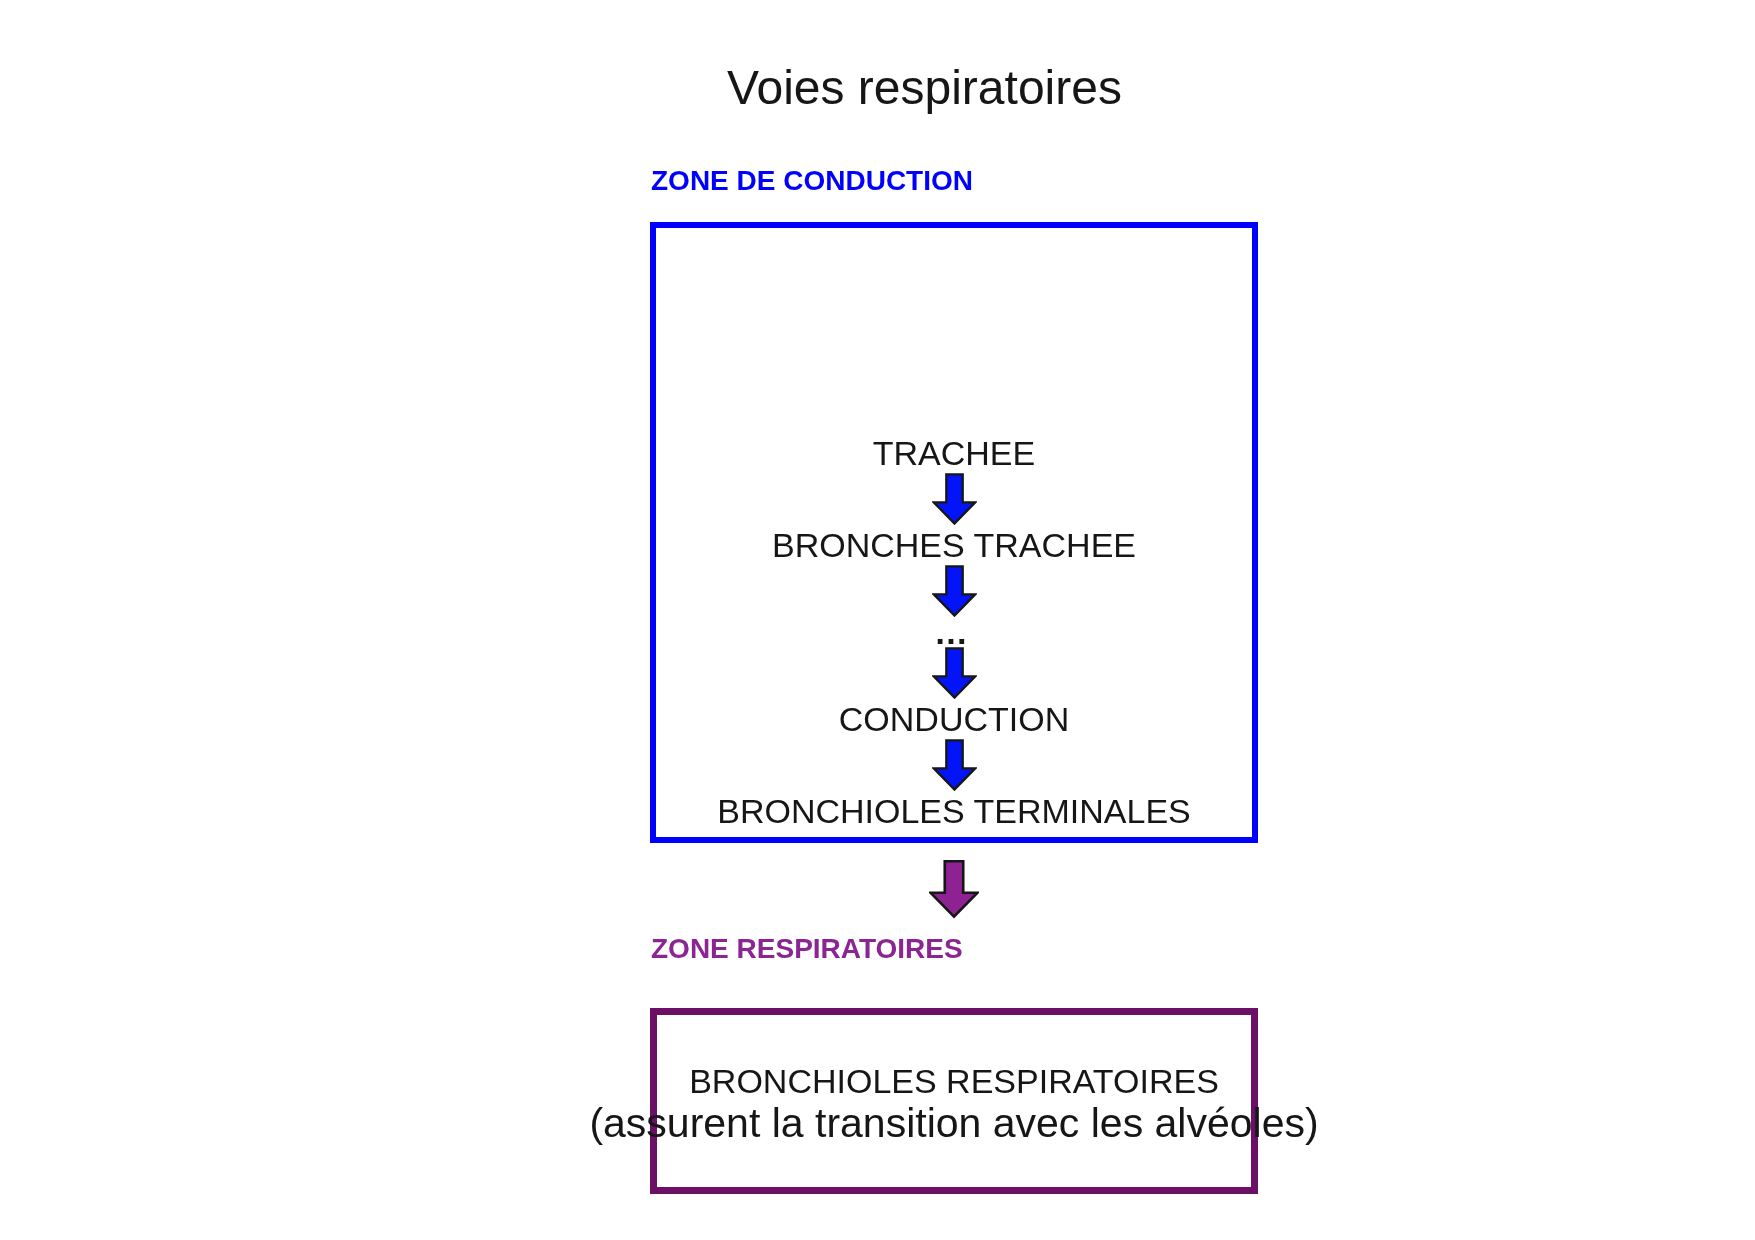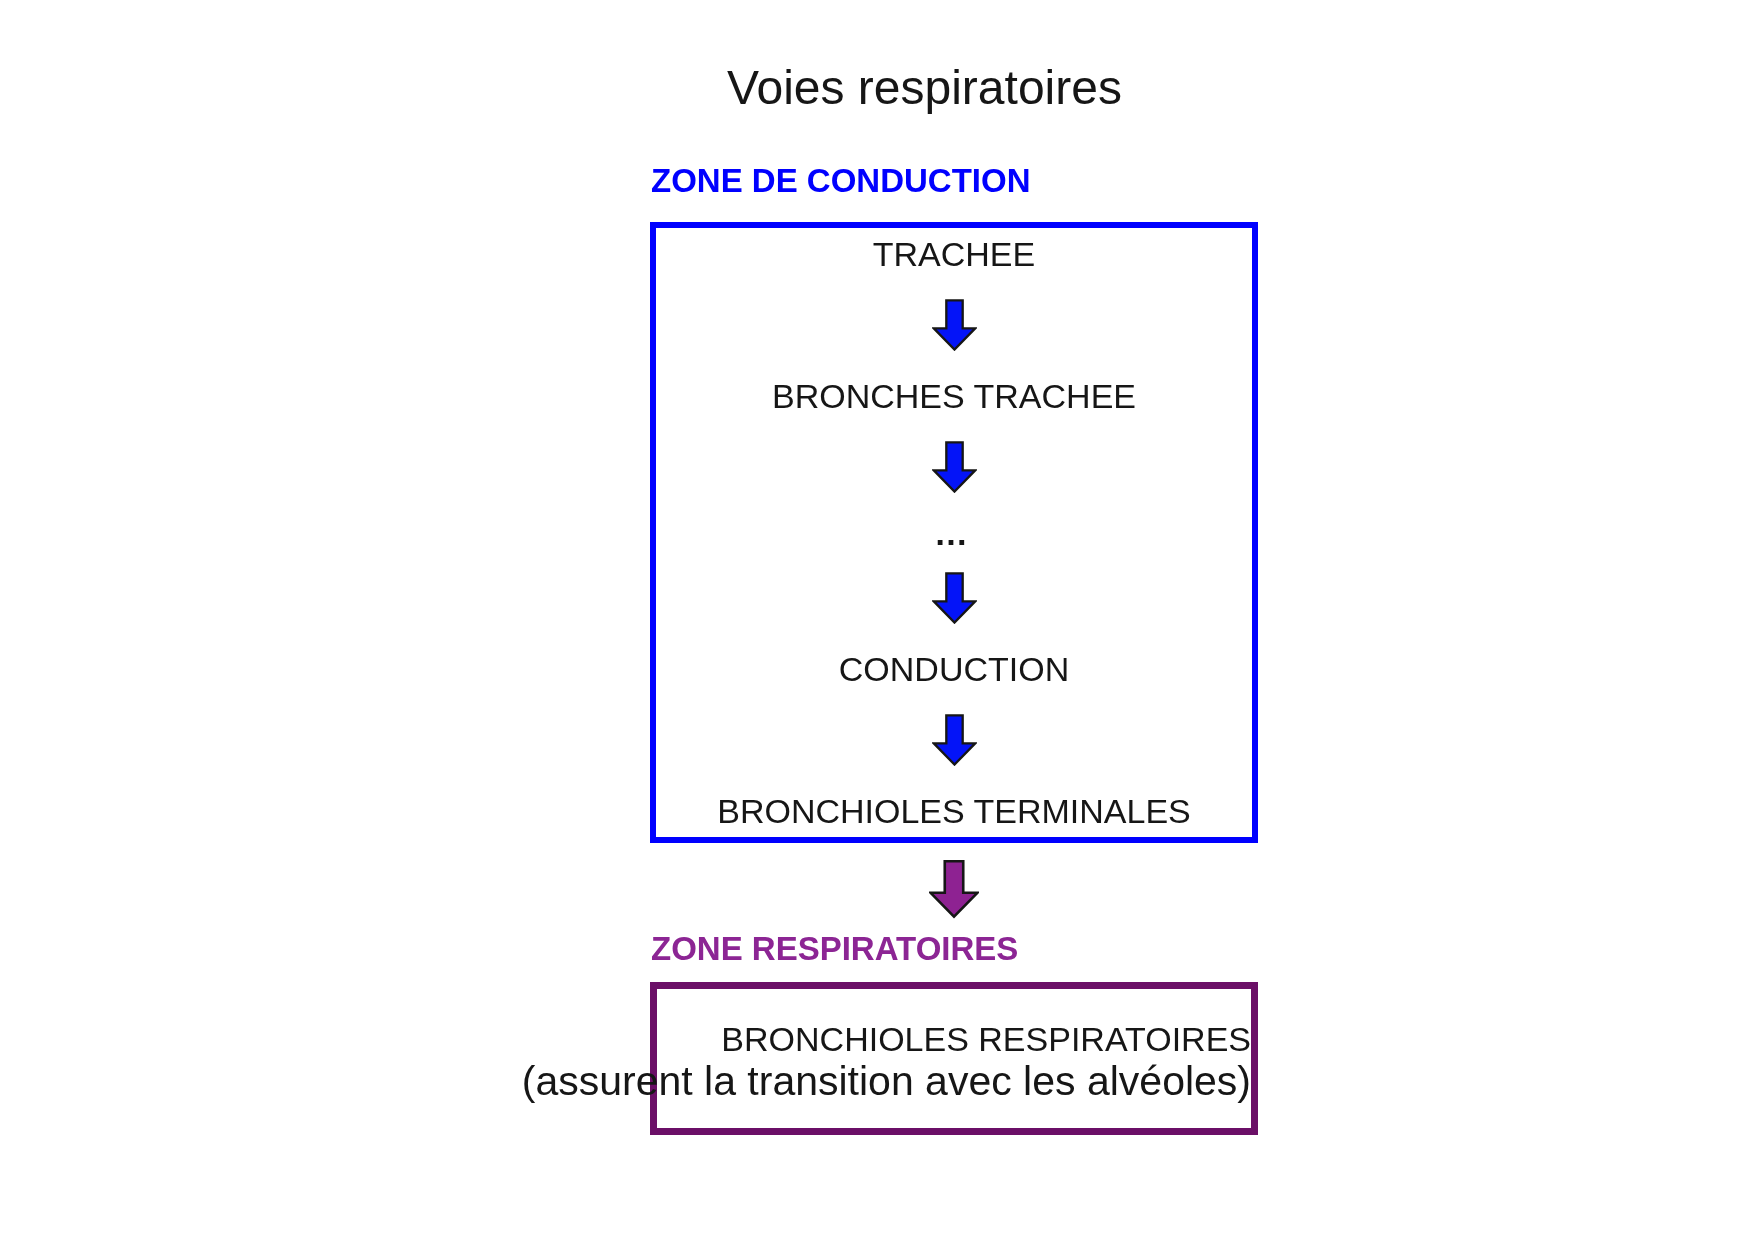--- a/index.html
+++ b/index.html
@@ -27,48 +27,47 @@
     top:60px;left:0;width:1755px;
     text-align:center;
     font-size:48px;
     line-height:56px;
     color:var(--text);
   }
   .zone-label{
     position:absolute;
     left:604px;
     font-weight:bold;
-    font-size:33px;
+    font-size:28px;
     line-height:34px;
     white-space:nowrap;
   }
   .zone-label.conduction{ top:164px; color:var(--blue); }
   .zone-label.respiratory{ top:932px; color:var(--purple-label); }
   .flow-box{
     position:absolute;
     left:603px;
     width:608px;
     background:var(--background);
     display:flex;
     flex-direction:column;
     align-items:center;
   }
   .conduction-box{
     top:222px;
     height:621px;
     border:6px solid var(--blue);
-    justify-content:space-between;
+    justify-content:flex-end;
     padding:6px 0;
   }
   .respiratory-box{
-    top:982px;
-    height:153px;
+    top:1008px;
+    height:186px;
     border:7px solid var(--purple-border);
     justify-content:center;
-    align-items:flex-end;
   }
   .step{
     font-size:34px;
     line-height:40px;
     color:var(--text);
     text-align:center;
     white-space:nowrap;
   }
   .step.dots{
     font-weight:bold;

